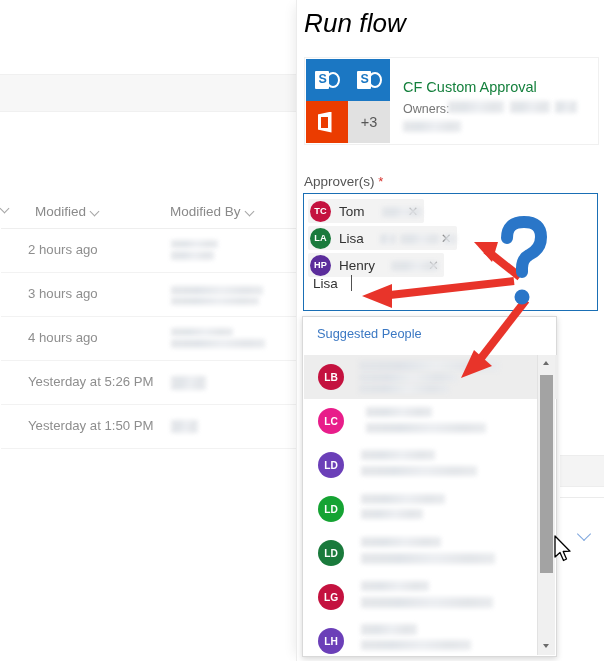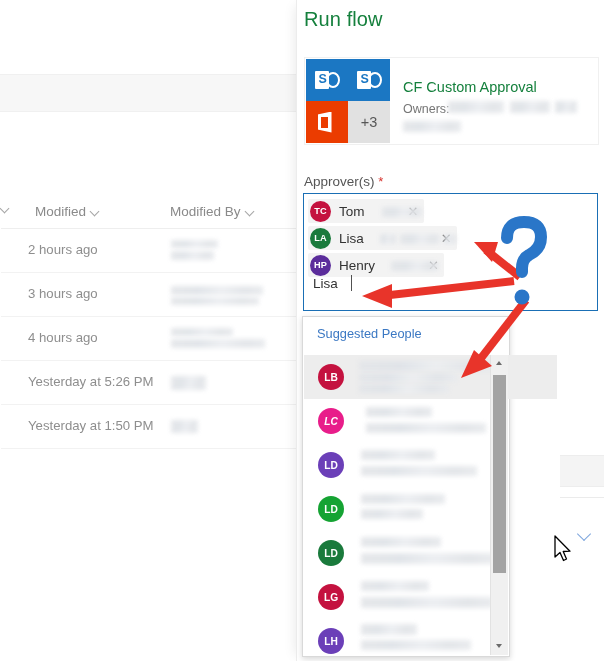--- a/index.html
+++ b/index.html
@@ -32,22 +32,22 @@
   .row:first-child{border-top:1px solid #eeeeee;}
   .row .modified{position:absolute;left:27px;top:13px;font-size:13.2px;color:#8e8e8e;white-space:nowrap;}
   .redact{position:absolute;border-radius:1px;
      background:linear-gradient(100deg,#e4e6e9 0%,#dfe3e8 30%,#eceef1 55%,#e1e4e8 80%,#e9ebee 100%);
      filter:blur(2.2px);opacity:.92;}
 
   
   .panel{position:absolute;left:296px;top:0;width:308px;height:661px;background:#fff;
      border-left:1px solid #ececec;
      box-shadow:-6px 0 12px -6px rgba(0,0,0,.10);}
-  .panel-title{position:absolute;left:7px;top:8px;font-size:20px;color:#15803d;
-     font-weight:400;letter-spacing:.1px;}
+  .panel-title{position:absolute;left:7px;top:8px;font-size:26px;color:#000000;
+     font-weight:400;letter-spacing:.1px;font-style:italic;}
 
   .flowcard{position:absolute;left:7px;top:57px;width:293px;height:86px;background:#fff;
      border:1px solid #f0f0f0;}
   .tiles{position:absolute;left:1px;top:1px;width:84px;height:84px;display:grid;
      grid-template-columns:42px 42px;grid-template-rows:42px 42px;}
   .tile{position:relative;display:flex;align-items:center;justify-content:center;}
   .t-sp{background:#1b77c3;}
   .t-of{background:#eb3c00;}
   .t-plus{background:#e1e1e1;color:#575757;font-size:14.5px;}
   .sp-glyph{position:relative;width:24px;height:18px;}
@@ -74,21 +74,21 @@
      background:#f3f3f3;border-radius:2px;padding-right:4px;}
   .chip .av{width:21px;height:21px;border-radius:50%;margin-left:2px;color:#fff;
      font-size:9.2px;font-weight:700;display:flex;align-items:center;justify-content:center;
      letter-spacing:.2px;}
   .chip .nm{font-size:13.5px;color:#333;margin-left:8px;white-space:nowrap;}
   .chip .xx{margin-left:10px;color:#666;font-size:13px;width:13px;text-align:center;}
   .typed{position:absolute;left:9px;top:82px;font-size:13.5px;color:#333;}
   .caret{position:absolute;left:47px;top:81px;width:1px;height:16px;background:#333;opacity:.85;}
 
   
-  .suggest{position:absolute;left:302px;top:316px;width:208px;height:341px;
+  .suggest{position:absolute;left:302px;top:316px;width:255px;height:341px;
      background:#fff;border:1px solid #d9d9d9;box-sizing:border-box;
      box-shadow:0 2px 6px rgba(0,0,0,.16);}
   .suggest-title{position:absolute;left:14px;top:9px;font-size:12.8px;color:#3b78c3;}
   .slist{position:absolute;left:1px;top:38px;width:253px;height:300px;overflow:hidden;}
   .sitem{position:relative;height:44px;}
   .sitem.sel{background:#ededed;}
   .sitem .sav{position:absolute;left:14px;top:9px;width:26px;height:26px;border-radius:50%;
      color:#fff;font-size:10.2px;font-weight:700;display:flex;align-items:center;justify-content:center;}
   
   .sbar{position:absolute;right:1px;top:38px;width:17px;height:300px;background:#f0f0f0;
@@ -235,21 +235,21 @@
     <div class="suggest-title">Suggested People</div>
 
     <div class="slist">
       <div class="sitem sel">
         <span class="sav" style="background:#c4123f;">LB</span>
         <span class="redact" style="left:55px;top:6px;width:140px;height:10px;"></span>
         <span class="redact" style="left:55px;top:18px;width:98px;height:9px;"></span>
         <span class="redact" style="left:55px;top:29px;width:90px;height:9px;"></span>
       </div>
       <div class="sitem">
-        <span class="sav" style="background:#e81d8a;font-style:italic;">LC</span>
+        <span class="sav" style="background:#e81d8a;">LC</span>
         <span class="redact" style="left:62px;top:8px;width:66px;height:10px;"></span>
         <span class="redact" style="left:62px;top:24px;width:120px;height:10px;"></span>
       </div>
       <div class="sitem">
         <span class="sav" style="background:#6b3fb8;">LD</span>
         <span class="redact" style="left:57px;top:7px;width:74px;height:10px;"></span>
         <span class="redact" style="left:57px;top:23px;width:116px;height:10px;"></span>
       </div>
       <div class="sitem">
         <span class="sav" style="background:#15a333;">LD</span>

